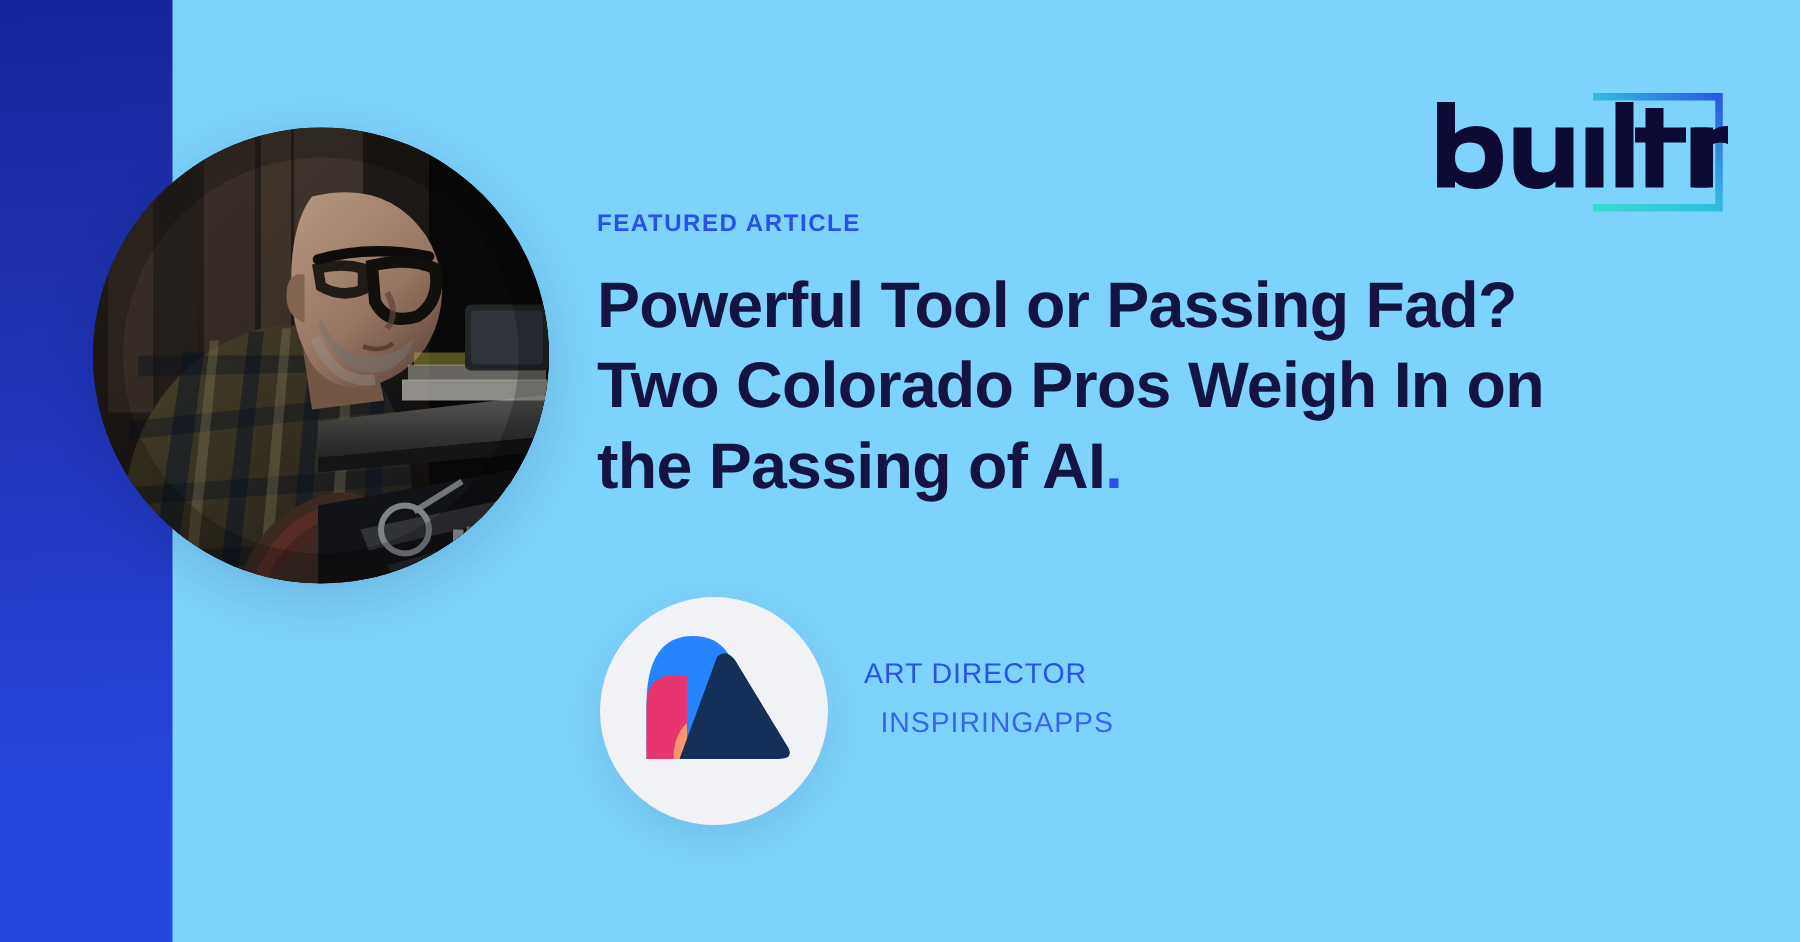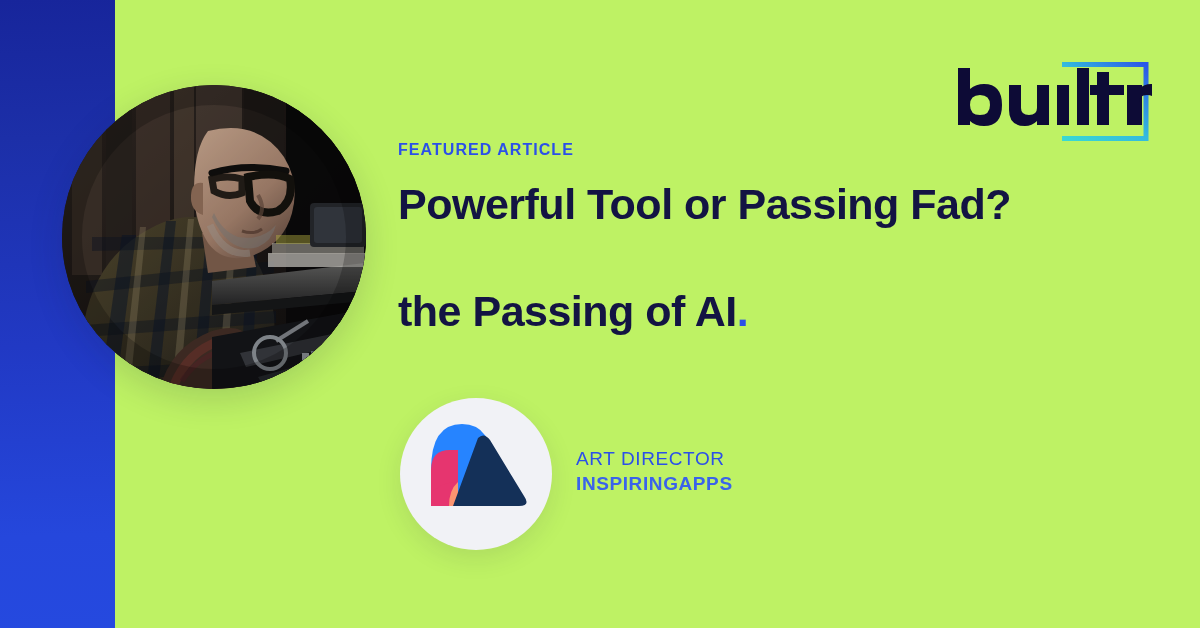--- a/index.html
+++ b/index.html
@@ -11,21 +11,21 @@
   body {
     font-family: "Liberation Sans", sans-serif;
     -webkit-font-smoothing: antialiased;
   }
 
   .card {
     position: relative;
     width: 1200px;
     height: 628px;
     overflow: hidden;
-    background: #bef264;
+    background: #7dd3fc;
   }
 
   
   .accent-bar {
     position: absolute;
     left: 0;
     top: 0;
     width: 115px;
     height: 628px;
     background: linear-gradient(178deg, #17259B 0%, #1C2FA8 22%, #2139C4 55%, #2547DC 85%, #2549DF 100%);
@@ -128,25 +128,25 @@
   .author-role {
     font-size: 19px;
     font-weight: normal;
     letter-spacing: 0.6px;
     color: #2B50E8;
     line-height: 1.15;
     margin: 0 0 3px 0;
   }
   .author-company {
     font-size: 19px;
-    font-weight: bold;
+    font-weight: normal;
     letter-spacing: 0.6px;
     color: #3A63EA;
     line-height: 1.2;
-    margin: 0;
+    margin: 11px;
   }
 </style>
 </head>
 <body>
 
 <div class="card">
 
   <div class="accent-bar"></div>
 
   <div class="portrait-wrap">
@@ -296,21 +296,21 @@
         <path d="M 118 37 L 130 37 L 130 77 L 118 77 Z" transform="translate(60,0)"></path>
         <path d="M 138 37 L 150 37 L 150 41 Q 155 36 162 36 Q 178 36 178 52 L 178 77 L 166 77 L 166 54 Q 166 47 158 47 Q 150 47 150 54 L 150 77 L 138 77 Z" transform="translate(37,0)"></path>
       </g>
     </svg>
   </div>
 
   <div class="content">
     <div class="eyebrow">FEATURED ARTICLE</div>
     <h1 class="headline">
       <span>Powerful Tool or Passing Fad?</span><br>
-      <br>
+      <span>Two Colorado Pros Weigh In on</span><br>
       <span>the Passing of AI</span><span class="accent-dot">.</span>
     </h1>
   </div>
 
   <div class="author">
     <div class="author-avatar">
       <svg viewBox="0 0 152 152">
 
         <path d="M 31 72 Q 31 26 62 26 Q 93 26 93 72 L 93 108 L 31 108 Z" fill="#2684FF"></path>
 

